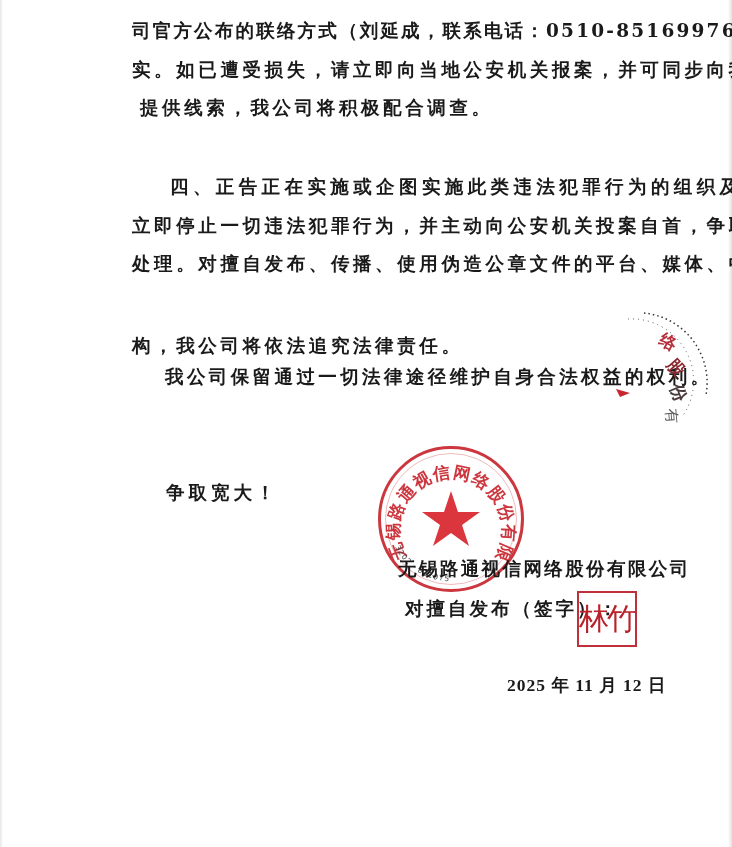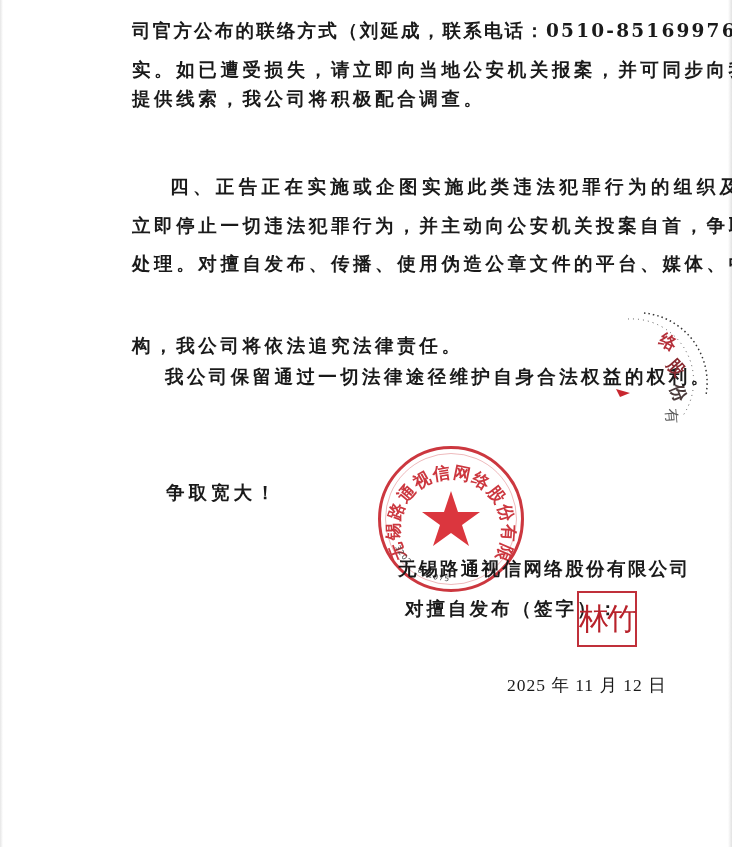--- a/index.html
+++ b/index.html
@@ -32,33 +32,33 @@
     position: absolute; left: 606px; top: 305px; width: 126px; height: 130px; overflow: hidden;
   }
   .sig-box {
     position: absolute; left: 577px; top: 591px; width: 60px; height: 56px;
     border: 2px solid #c0303a; box-sizing: border-box;
     color: #b8222b; font-family: "DejaVu Sans", sans-serif; font-size: 30px; line-height: 52px;
     text-align: center; letter-spacing: -2px;
   }
   .company { position: absolute; left: 398px; top: 556px; font-size: 18.5px; font-weight: bold; letter-spacing: 2.4px; white-space: nowrap; }
   .rep { position: absolute; left: 405px; top: 596px; font-size: 18.5px; font-weight: bold; letter-spacing: 3px; white-space: nowrap; }
-  .date { position: absolute; left: 507px; top: 673px; font-size: 17.5px; font-weight: normal; letter-spacing: 1px; white-space: nowrap; font-family: "Liberation Serif", serif; }
+  .date { position: absolute; left: 507px; top: 673px; font-size: 17.5px; font-weight: bold; letter-spacing: 1px; white-space: nowrap; font-family: "Liberation Serif", serif; }
 </style>
 </head>
 <body>
 
 <div class="page-edge-left"></div>
 <div class="page-edge-right"></div>
 
 <div>
 
   <div class="line" style="top:20px; letter-spacing:2.2px;">司官方公布的联络方式（刘延成，联系电话：0510-85169976）进行核</div>
   <div class="line" style="top:59px;">实。如已遭受损失，请立即向当地公安机关报案，并可同步向我公司</div>
-  <div class="line" style="top:88px;">提供线索，我公司将积极配合调查。</div>
+  <div class="line" style="top:97px;margin-left:8px;">提供线索，我公司将积极配合调查。</div>
 
   <div class="line" style="top:176px; left:170px; letter-spacing:4.4px;">四、正告正在实施或企图实施此类违法犯罪行为的组织及个人，</div>
   <div class="line" style="top:215px;">立即停止一切违法犯罪行为，并主动向公安机关投案自首，争取宽大</div>
   <div class="line" style="top:253px;">处理。对擅自发布、传播、使用伪造公章文件的平台、媒体、中介机</div>
   <div class="line" style="top:291px;margin-top:44px;">构，我公司将依法追究法律责任。</div>
 
   <div class="line" style="top:366px; left:165px; letter-spacing:3.4px;">我公司保留通过一切法律途径维护自身合法权益的权利。</div>
 
   <div class="line" style="top:482px; left:166px; letter-spacing:4px;">争取宽大！</div>
 </div>

